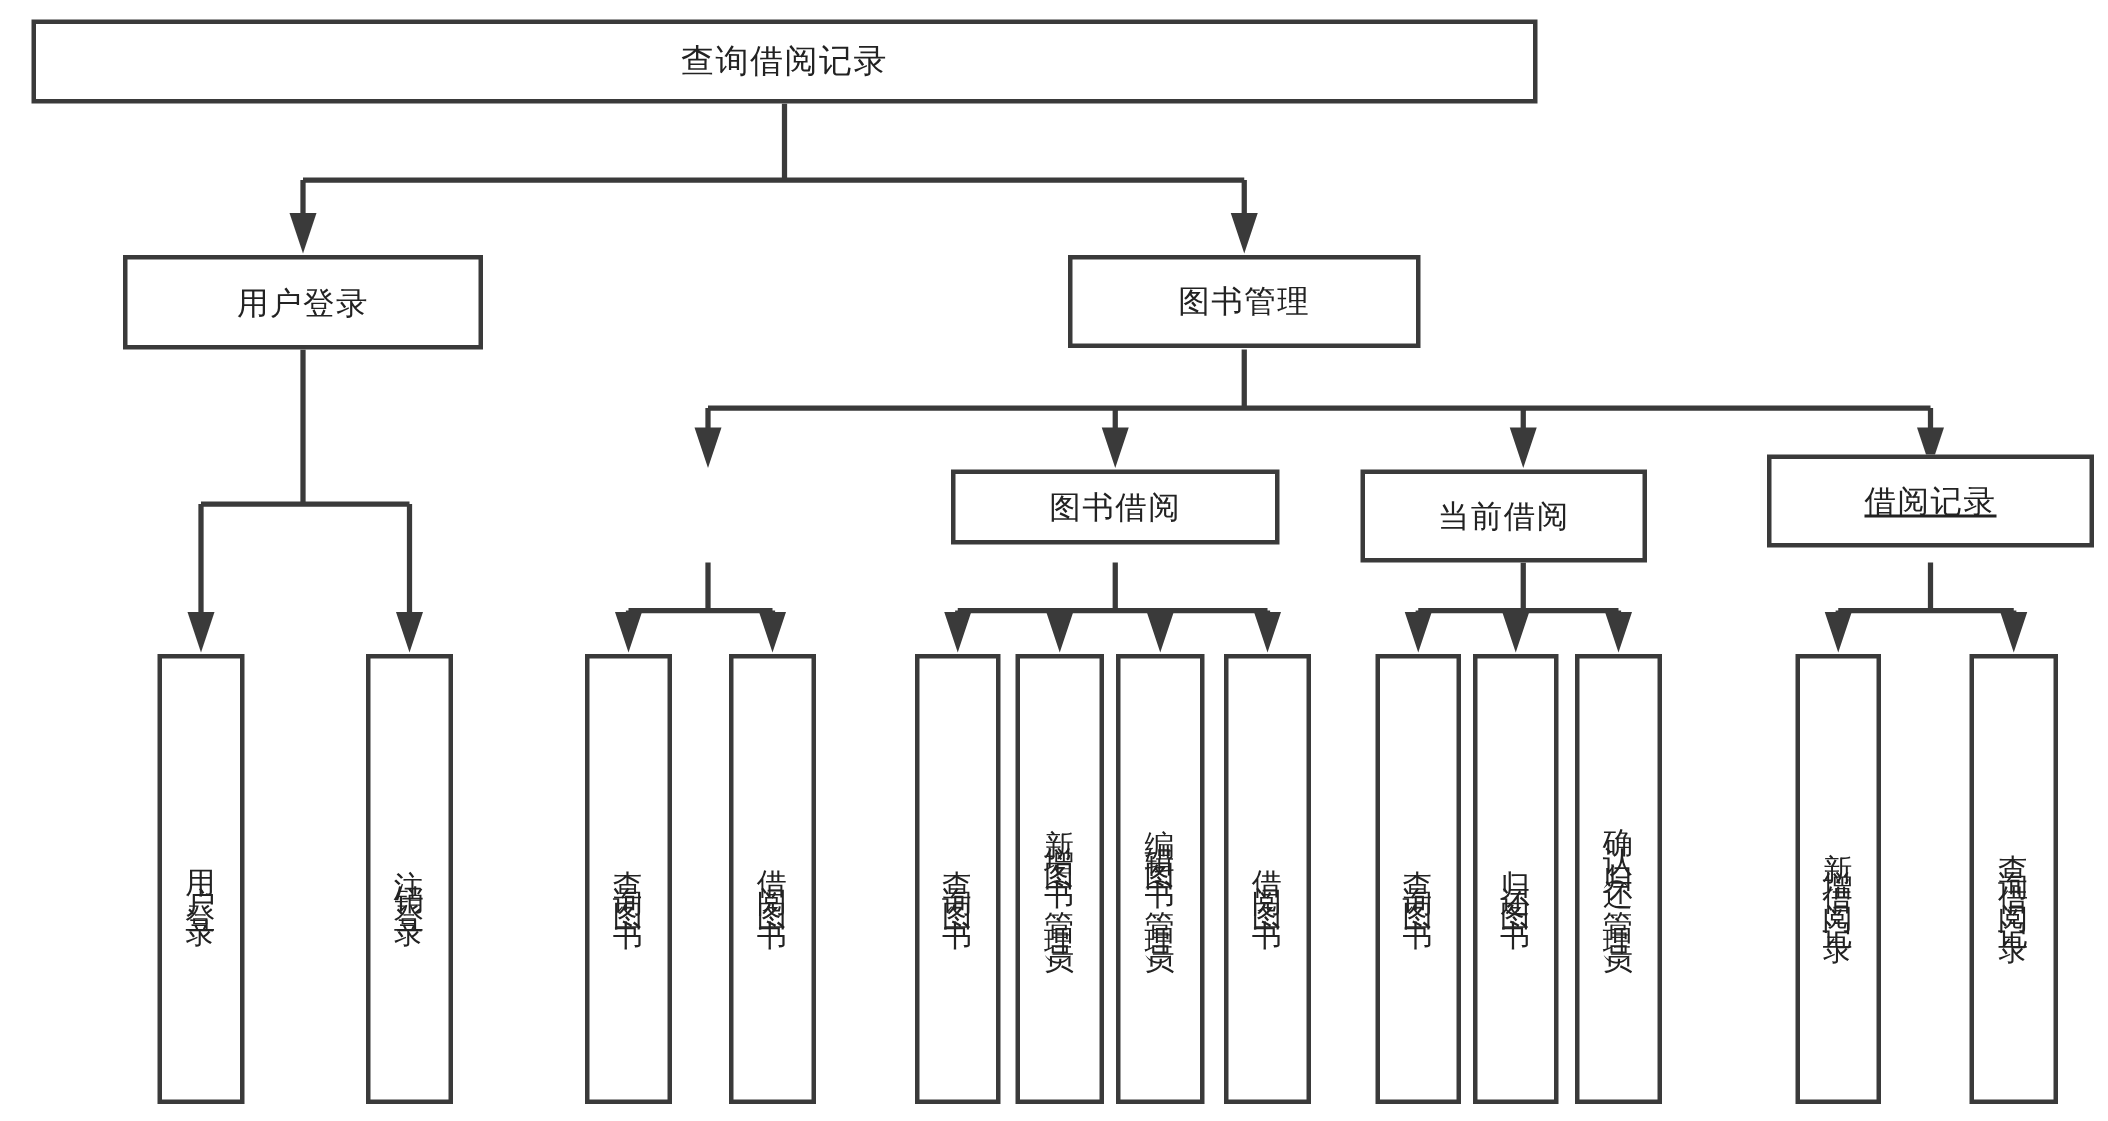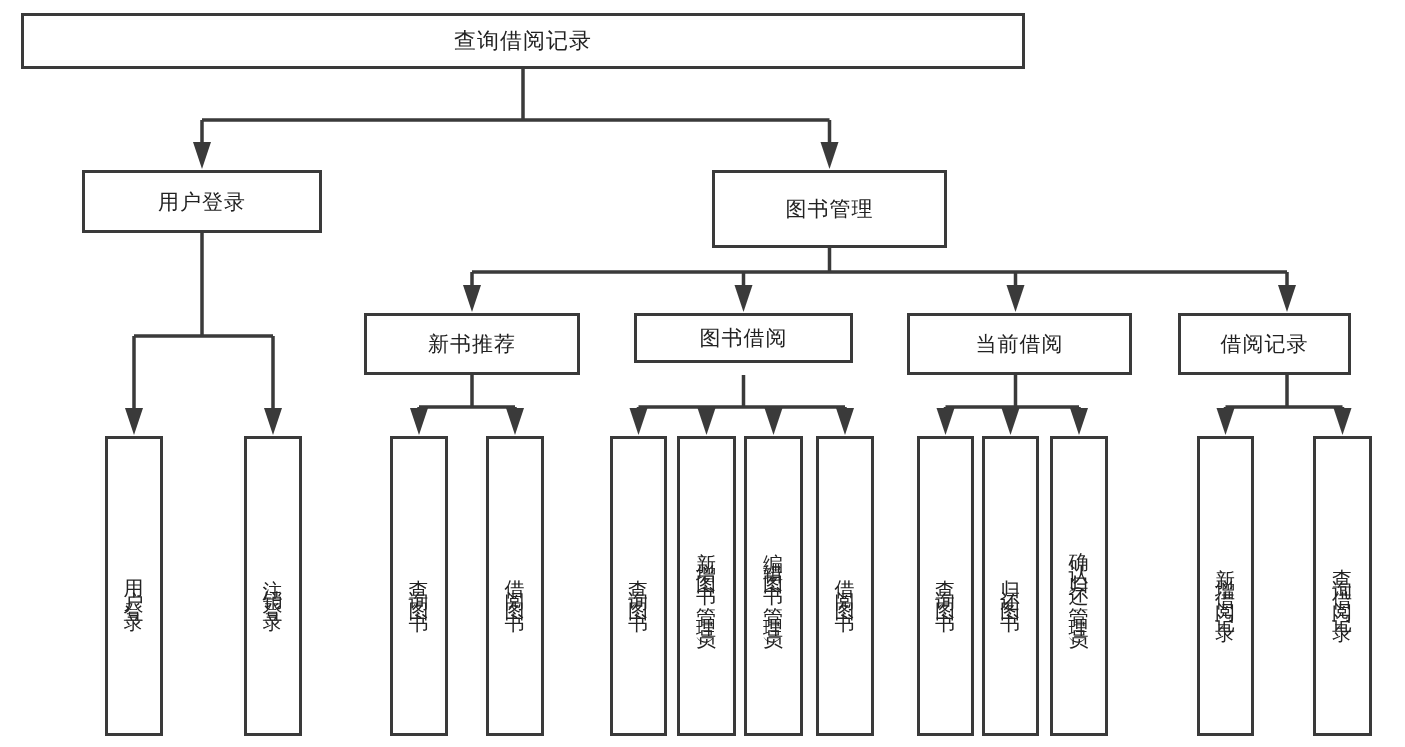--- a/index.html
+++ b/index.html
@@ -103,34 +103,31 @@
     </g>
   </svg>
 
   <div class="box root" style="left:21px;top:13px;width:1004px;height:56px;">
     <span class="hlabel">查询借阅记录</span>
   </div>
 
   <div class="box" style="left:82px;top:170px;width:240px;height:63px;">
     <span class="hlabel">用户登录</span>
   </div>
-  <div class="box" style="left:712px;top:170px;width:235px;height:78px;">
+  <div class="box" style="left:712px;top:170px;width:235px;height:62px;">
     <span class="hlabel">图书管理</span>
   </div>
 
-  <div class="box" style="left:364px;top:313px;width:216px;height:62px;">
-    <span class="hlabel">新书推荐</span>
-  </div>
   <div class="box" style="left:634px;top:313px;width:219px;height:50px;">
     <span class="hlabel">图书借阅</span>
   </div>
-  <div class="box" style="left:907px;top:313px;width:225px;height:62px;">
+  <div class="box" style="left:907px;top:313px;width:191px;height:62px;">
     <span class="hlabel">当前借阅</span>
   </div>
-  <div class="box" style="left:1178px;top:313px;width:173px;height:62px;">
+  <div class="box" style="left:1178px;top:303px;width:218px;height:62px;text-decoration:underline;">
     <span class="hlabel">借阅记录</span>
   </div>
 
   <div class="box leaf" style="left:105px;width:58px;">
     <span class="vtext">用户登录</span>
   </div>
   <div class="box leaf" style="left:244px;width:58px;">
     <span class="vtext">注销登录</span>
   </div>
 

